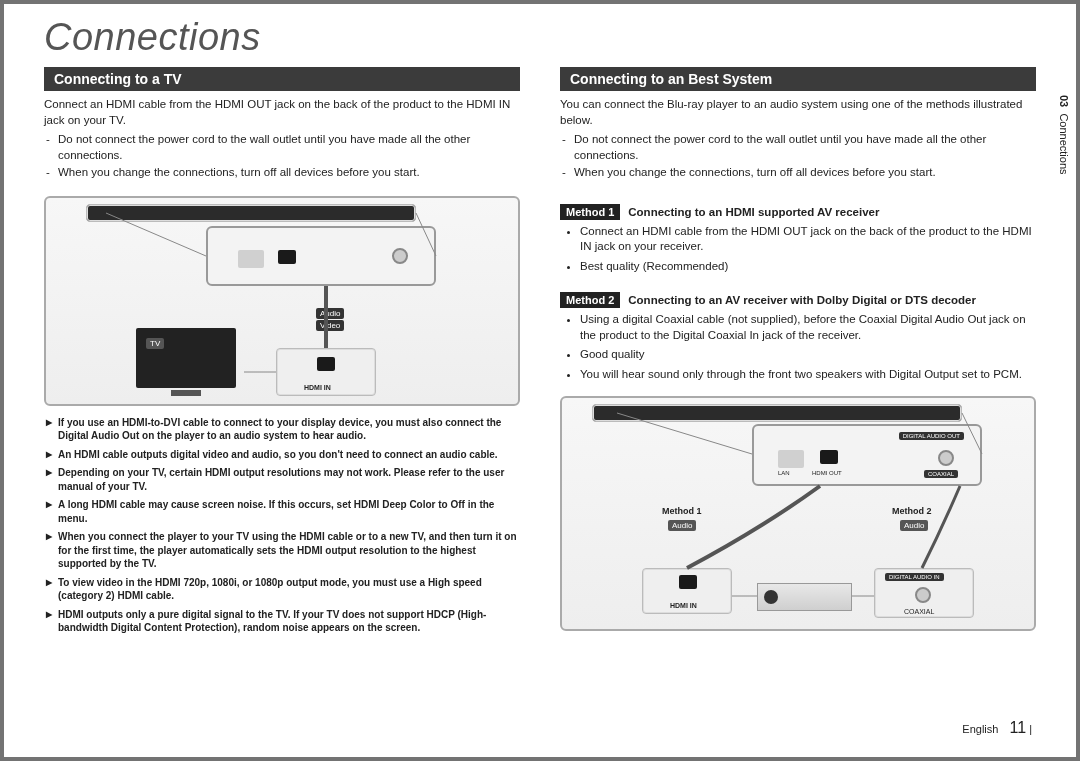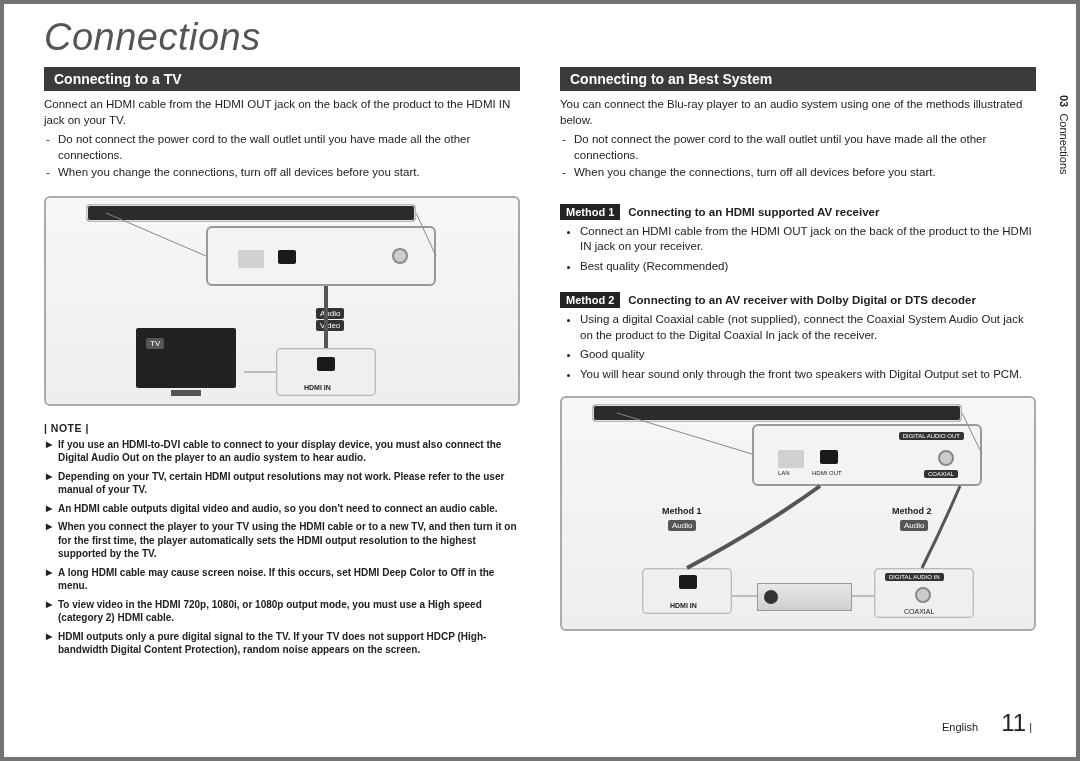--- a/index.html
+++ b/index.html
@@ -85,21 +85,21 @@
   .side-tab {
     position:absolute; right:10px; top:95px;
     writing-mode: vertical-rl;
     font-size:11px; color:#222;
   }
   .side-tab b { font-weight:bold; }
   .footer {
     text-align:right; font-size:11px; margin-top:auto;
     padding-right: 4px;
   }
-  .footer .pn { font-size:24px; font-weight:400; font-style:normal; margin-left:20px;}
+  .footer .pn { font-size:16px; font-weight:400; font-style:normal; margin-left:8px;}
   
   .panel {
     position:absolute; background:#efefef; border:1px solid #bbb; border-radius:4px;
     box-shadow: 0 0 0 1px #ddd inset;
   }
   .tv-shape {
     position:absolute; background:#222; border-radius:2px;
   }
   .lab {
     position:absolute; font-size:8px; background:#333; color:#fff; padding:1px 4px; border-radius:2px;
@@ -160,27 +160,26 @@
         <div style="position:absolute; left:258px; top:186px; font-size:7px; font-weight:bold;">HDMI IN</div>
 
         <svg style="position:absolute; left:0; top:0; width:100%; height:100%;">
           <line x1="160" y1="58" x2="60" y2="15" stroke="#888" stroke-width="1"></line>
           <line x1="390" y1="58" x2="370" y2="15" stroke="#888" stroke-width="1"></line>
           <line x1="280" y1="88" x2="280" y2="150" stroke="#555" stroke-width="4"></line>
           <line x1="198" y1="174" x2="230" y2="174" stroke="#888" stroke-width="1"></line>
         </svg>
       </div>
 
-      <div class="note-label">| NOTE |</div>
       <ul class="notes">
         <li>If you use an HDMI-to-DVI cable to connect to your display device, you must also connect the Digital Audio Out on the player to an audio system to hear audio.</li>
+        <li>An HDMI cable outputs digital video and audio, so you don't need to connect an audio cable.</li>
         <li>Depending on your TV, certain HDMI output resolutions may not work. Please refer to the user manual of your TV.</li>
-        <li>An HDMI cable outputs digital video and audio, so you don't need to connect an audio cable.</li>
+        <li>A long HDMI cable may cause screen noise. If this occurs, set HDMI Deep Color to Off in the menu.</li>
         <li>When you connect the player to your TV using the HDMI cable or to a new TV, and then turn it on for the first time, the player automatically sets the HDMI output resolution to the highest supported by the TV.</li>
-        <li>A long HDMI cable may cause screen noise. If this occurs, set HDMI Deep Color to Off in the menu.</li>
         <li>To view video in the HDMI 720p, 1080i, or 1080p output mode, you must use a High speed (category 2) HDMI cable.</li>
         <li>HDMI outputs only a pure digital signal to the TV.
 If your TV does not support HDCP (High-bandwidth Digital Content Protection), random noise appears on the screen.</li>
       </ul>
     </div>
 
     <div class="col">
       <div class="section-bar">Connecting to an Best System</div>
       <p class="body">You can connect the Blu-ray player to an audio system using one of the methods illustrated below.</p>
       <ul class="dash">
@@ -195,21 +194,21 @@
       <ul class="bullet">
         <li>Connect an HDMI cable from the HDMI OUT jack on the back of the product to the HDMI IN jack on your receiver.</li>
         <li>Best quality (Recommended)</li>
       </ul>
 
       <div class="method-row">
         <span class="method-badge">Method 2</span>
         <span class="method-title">Connecting to an AV receiver with Dolby Digital or DTS decoder</span>
       </div>
       <ul class="bullet">
-        <li>Using a digital Coaxial cable (not supplied), connect the Coaxial System Audio Out jack on the product to the Digital Coaxial In jack of the receiver.</li>
+        <li>Using a digital Coaxial cable (not supplied), before the Coaxial Digital Audio Out jack on the product to the Digital Coaxial In jack of the receiver.</li>
         <li>Good quality</li>
         <li>You will hear sound only through the front two speakers with Digital Output set to PCM.</li>
       </ul>
 
       <div class="diagram-box right">
 
         <div class="panel" style="left:30px; top:6px; width:370px; height:18px; background:#2b2b2b;"></div>
 
         <div class="callout" style="left:190px; top:26px; width:230px; height:62px;">
           <div class="port" style="left:24px; top:24px; width:26px; height:18px; background:#d0d0d0;"></div>

